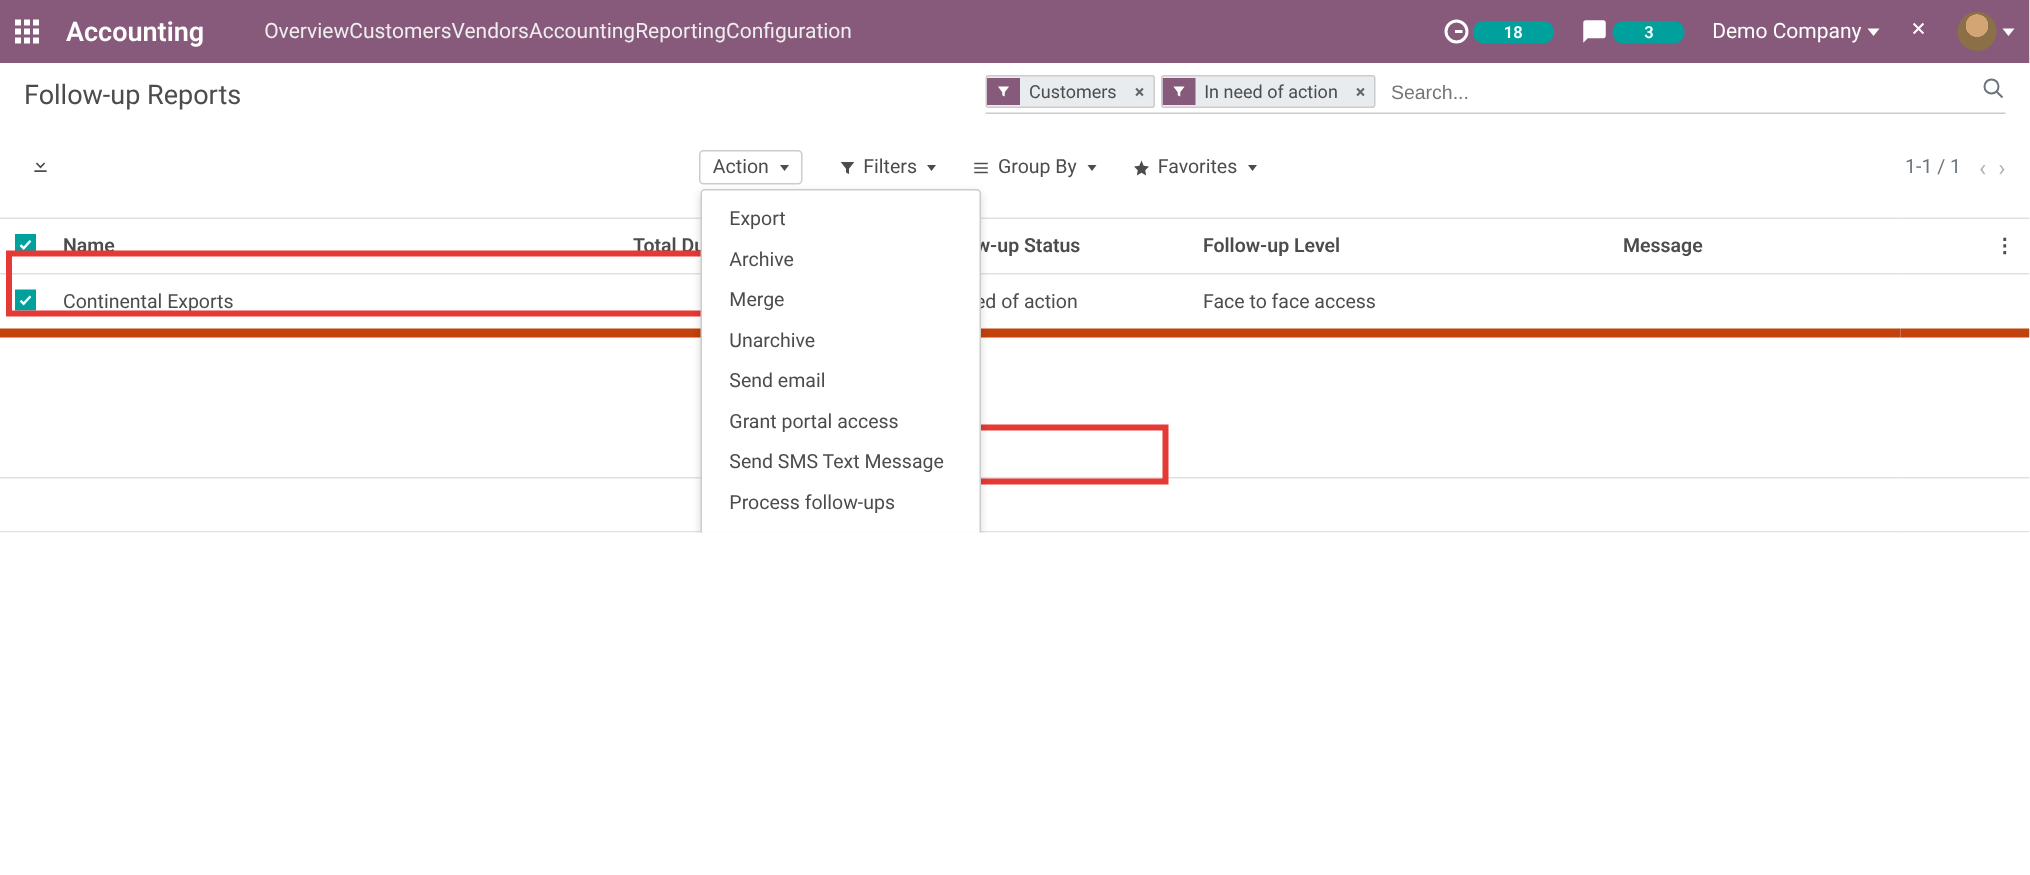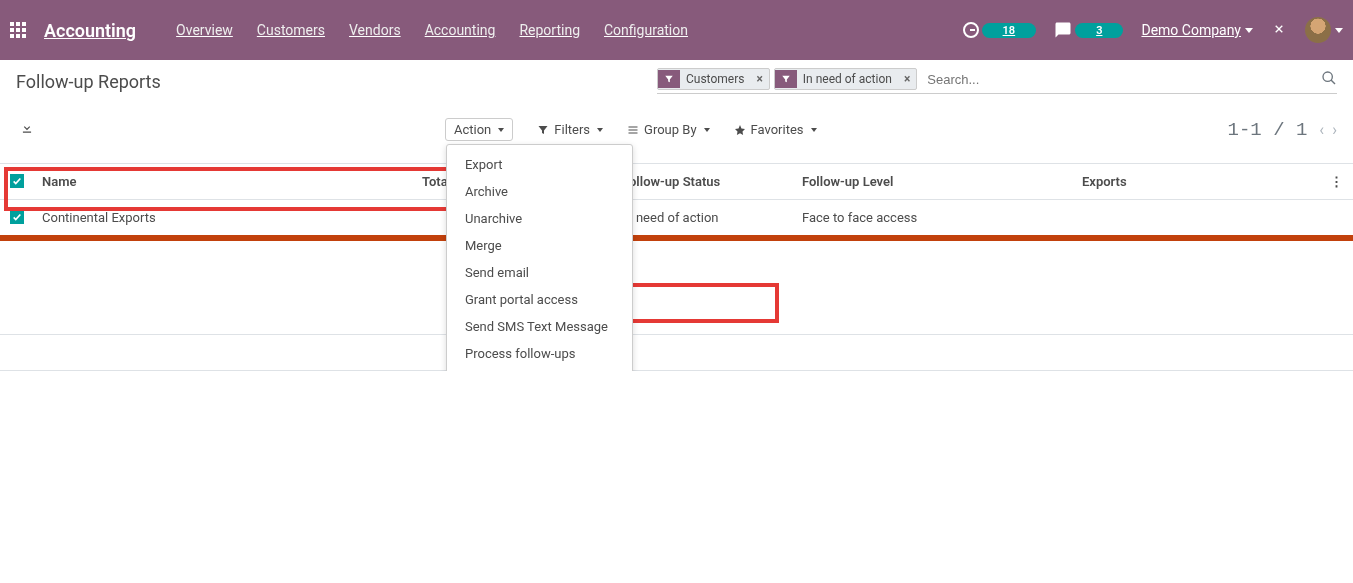--- a/index.html
+++ b/index.html
@@ -1,23 +1,23 @@
 <!DOCTYPE html>
 <html><head>
 <meta charset="utf-8">
 <style>
 * { box-sizing: border-box; margin: 0; padding: 0; }
 body { font-family: -apple-system, BlinkMacSystemFont, "Segoe UI", Roboto, "Helvetica Neue", sans-serif; font-size: 13px; color: #4c4c4c; background: #fff; width: 1353px; }
 
 
-.topnav { background: #875a7b; color: #fff; height: 60px; display: flex; align-items: center; padding: 0 10px; text-decoration: underline; }
+.topnav { background: #875a7b; color: #fff; height: 42px; display: flex; align-items: center; padding: 0 10px; }
 .apps-icon { display: grid; grid-template-columns: repeat(3, 4px); grid-template-rows: repeat(3, 4px); gap: 2px; margin-right: 18px; cursor: pointer; }
 .apps-icon span { background: #fff; width: 4px; height: 4px; }
 .brand { font-size: 18px; font-weight: 600; margin-right: 40px; }
-.nav-links { display: flex; gap: 24px; }
+.nav-links { display: flex; }
 .nav-item { color: #eee; font-size: 14px; cursor: pointer; }
 .topnav-right { margin-left: auto; display: flex; align-items: center; gap: 18px; }
 .badge-wrap { display: flex; align-items: center; gap: 3px; cursor: pointer; }
 .badge { background: #00a09d; color: #fff; border-radius: 9px; padding: 1px 21px; font-size: 11px; font-weight: 600; }
 .clock-icon { width: 16px; height: 16px; border: 2px solid #fff; border-radius: 50%; position: relative; }
 .clock-icon::after { content:""; position:absolute; width:5px; height:2px; background:#fff; top:5px; left:5px; }
 .company { display:flex; align-items:center; gap:4px; cursor:pointer; font-size:14px; }
 .caret-down { width:0; height:0; border-left:4px solid transparent; border-right:4px solid transparent; border-top:5px solid #fff; }
 .tool-icon { cursor:pointer; }
 .avatar { width:26px; height:26px; border-radius:50%; background: radial-gradient(circle at 50% 35%, #d4a574 35%, #8b6f47 36%); cursor:pointer; }
@@ -36,21 +36,21 @@
 .search-input { flex:1; border:none; outline:none; font-size:13px; padding:3px 6px; color:#8b5cf6; }
 .search-glass { cursor:pointer; }
 
 .cp-bottom { display:flex; align-items:center; }
 .download-icon { cursor:pointer; margin-left:4px; }
 .cp-center { margin-left: auto; display:flex; align-items:center; gap: 24px; }
 .cp-btn { display:inline-flex; align-items:center; gap:5px; cursor:pointer; font-size:13px; color:#4c4c4c; position:relative; }
 .cp-btn.action { border:1px solid #ccc; padding: 3px 8px; border-radius:3px; }
 .cp-btn .caret-sm { width:0; height:0; border-left:3px solid transparent; border-right:3px solid transparent; border-top:4px solid #4c4c4c; margin-left:2px; }
 .cp-right { margin-left:auto; display:flex; align-items:center; gap:12px; }
-.pager { color:#6c757d; font-size:19px;font-family:Liberation Mono, monospace; }
+.pager { color:#6c757d; font-size:13px; }
 .pager-arrows { display:flex; gap:8px; }
 .arrow-btn { cursor:pointer; color:#adb5bd; font-size:16px; }
 
 
 .dropdown { position:absolute; top: 25px; left:0; width: 187px; background:#fff; border:1px solid #ccc; border-radius:3px; box-shadow: 0 2px 6px rgba(0,0,0,0.15); padding: 6px 0; z-index: 100; }
 .dropdown-item { padding: 6px 18px; font-size:13px; color:#4c4c4c; cursor:pointer; }
 
 
 .table-wrap { margin-top: 14px; }
 table { width:100%; border-collapse: collapse; }
@@ -170,22 +170,22 @@
           </svg>
     </span>
     <div class="cp-center">
       <div class="cp-btn action" style="position:relative;">
         <span>Action</span>
         <span class="caret-sm"></span>
 
         <div class="dropdown">
           <div class="dropdown-item">Export</div>
           <div class="dropdown-item">Archive</div>
+          <div class="dropdown-item">Merge</div>
           <div class="dropdown-item">Unarchive</div>
-          <div class="dropdown-item">Merge</div>
           <div class="dropdown-item">Send email</div>
           <div class="dropdown-item">Grant portal access</div>
           <div class="dropdown-item">Send SMS Text Message</div>
           <div class="dropdown-item">Process follow-ups</div>
           <div class="dropdown-item">Send by post</div>
         </div>
       </div>
       <div class="cp-btn">
         <svg class="ico" viewBox="0 0 24 24">
               <path d="M3 4h18l-7 9v7l-4-2v-5z"></path>
@@ -226,21 +226,21 @@
           <span class="chk">
             <svg viewBox="0 0 24 24" fill="none" stroke="#fff" stroke-width="4">
                   <polyline points="4,13 9,18 20,6"></polyline>
                 </svg>
           </span>
         </th>
         <th class="col-name">Name</th>
         <th class="col-due">Total Due</th>
         <th class="col-status">Follow-up Status</th>
         <th class="col-level">Follow-up Level</th>
-        <th class="col-company">Exports</th>
+        <th class="col-company">Message</th>
         <th class="kebab">⋮</th>
       </tr>
     </thead>
     <tbody>
       <tr>
         <td>
           <span class="chk">
             <svg viewBox="0 0 24 24" fill="none" stroke="#fff" stroke-width="4">
                   <polyline points="4,13 9,18 20,6"></polyline>
                 </svg>

